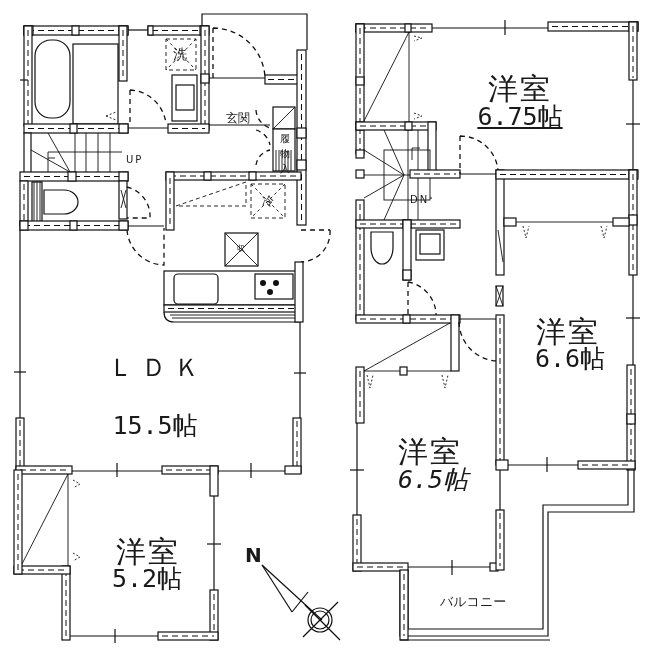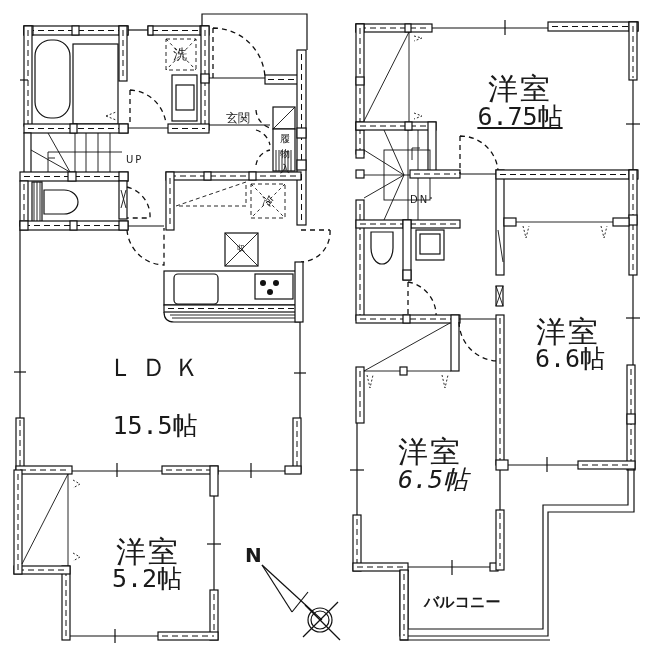--- a/index.html
+++ b/index.html
@@ -356,15 +356,15 @@
 <div class="label room-name" style="left:470px; top:74px; width:100px;">洋室</div>
 <div class="label room-size" style="left:455px; top:104px; width:130px;text-decoration:underline;">6.75帖</div>
 
 <div class="label room-name" style="left:518px; top:317px; width:100px;">洋室</div>
 <div class="label room-size" style="left:515px; top:346px; width:110px;">6.6帖</div>
 
 <div class="label room-name" style="left:380px; top:437px; width:100px;">洋室</div>
 <div class="label room-size" style="left:378px; top:467px; width:110px;font-style:italic;">6.5帖</div>
 
 <div class="label tiny" style="left:410px; top:195px; letter-spacing:2px;">DN</div>
-<div class="label small" style="left:424px; top:595px; font-weight:bold; font-size:15px;">バルコニー</div>
+<div class="label small" style="left:440px; top:595px; font-weight:normal; font-size:13px;">バルコニー</div>
 
 <div class="label" style="left:245px; top:545px; font-size:20px; font-weight:bold;">N</div>
 
 </body></html>

